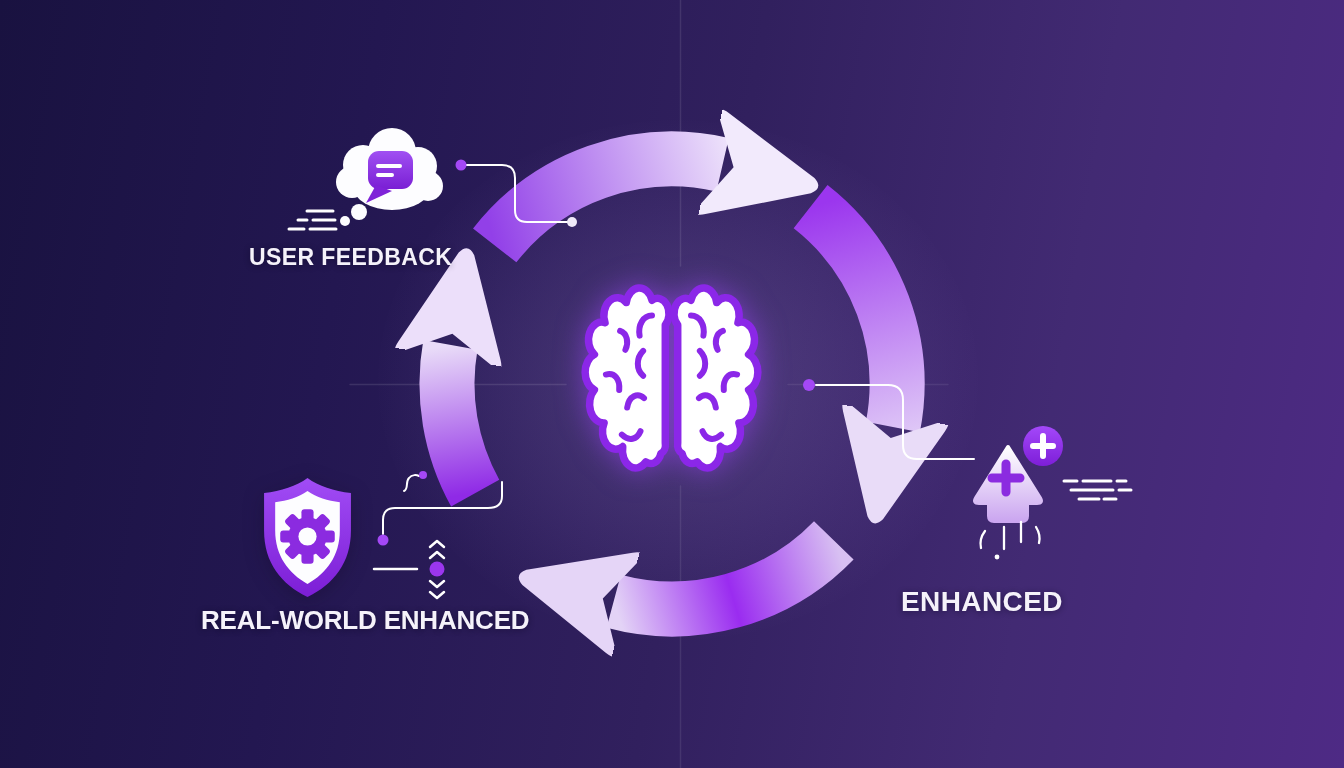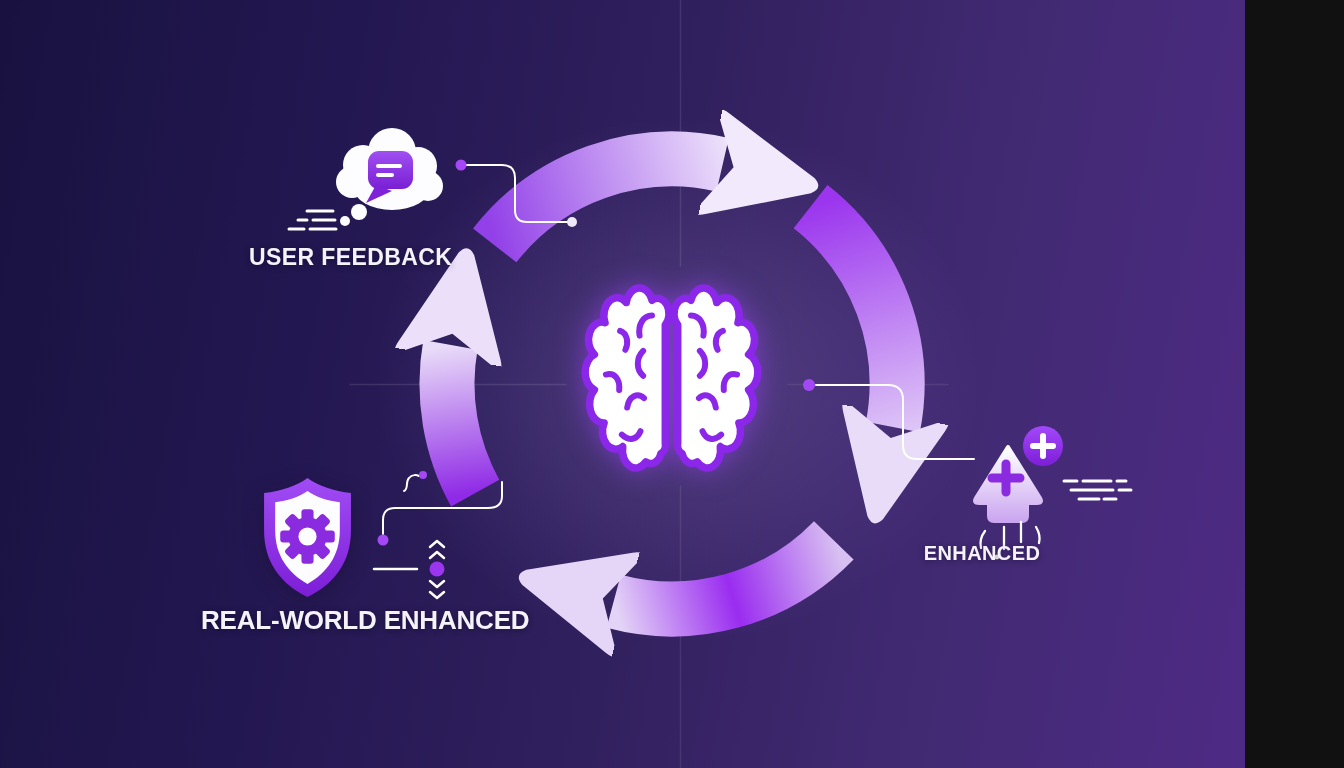--- a/index.html
+++ b/index.html
@@ -1,37 +1,37 @@
 <!DOCTYPE html>
 <html><head>
 <meta charset="utf-8">
 <style>
   html,body{margin:0;padding:0;background:#111;}
   #canvas{
-    position:relative;width:1245px;height:768px;overflow:hidden;
+    position:relative;width:1344px;height:768px;overflow:hidden;
     font-family:"Liberation Sans","DejaVu Sans",sans-serif;
     background:linear-gradient(100deg,#191240 0%,#231751 26%,#31205e 52%,#422a73 76%,#4e2a85 100%);
     text-decoration:underline;
   }
   .glow{position:absolute;pointer-events:none;}
   #center-glow{
     left:378px;top:120px;width:600px;height:520px;border-radius:50%;
     background:radial-gradient(ellipse at center,rgba(196,172,240,0.22) 0%,rgba(170,140,225,0.10) 45%,rgba(170,140,225,0) 72%);
   }
   svg{position:absolute;left:0;top:0;}
   #overlay-svg{width:1344px;height:768px;}
   #brain-svg{left:574px;top:266px;filter:drop-shadow(0 0 14px rgba(148,66,235,0.60));}
   #shield-svg{left:257px;top:474px;filter:drop-shadow(0 4px 10px rgba(20,10,40,0.35));}
   .label{
     position:absolute;color:#f5f2fa;font-weight:600;letter-spacing:0.4px;
     text-shadow:0 1px 6px rgba(10,5,30,0.45);white-space:nowrap;
   }
   #label-user-feedback{left:249px;top:244px;font-size:23px;}
   #label-real-world-testing{left:201px;top:605px;font-size:26px;letter-spacing:-0.2px;}
-  #label-enhanced{left:880px;top:540px;width:204px;font-size:20px;line-height:27px;text-align:center;}
+  #label-enhanced{left:880px;top:588px;width:204px;font-size:28px;line-height:27px;text-align:center;}
 </style>
 </head>
 <body>
 
 <div id="canvas">
 
   <div id="center-glow" class="glow"></div>
 
   <svg id="overlay-svg" viewBox="0 0 1344 768">
     <defs>

